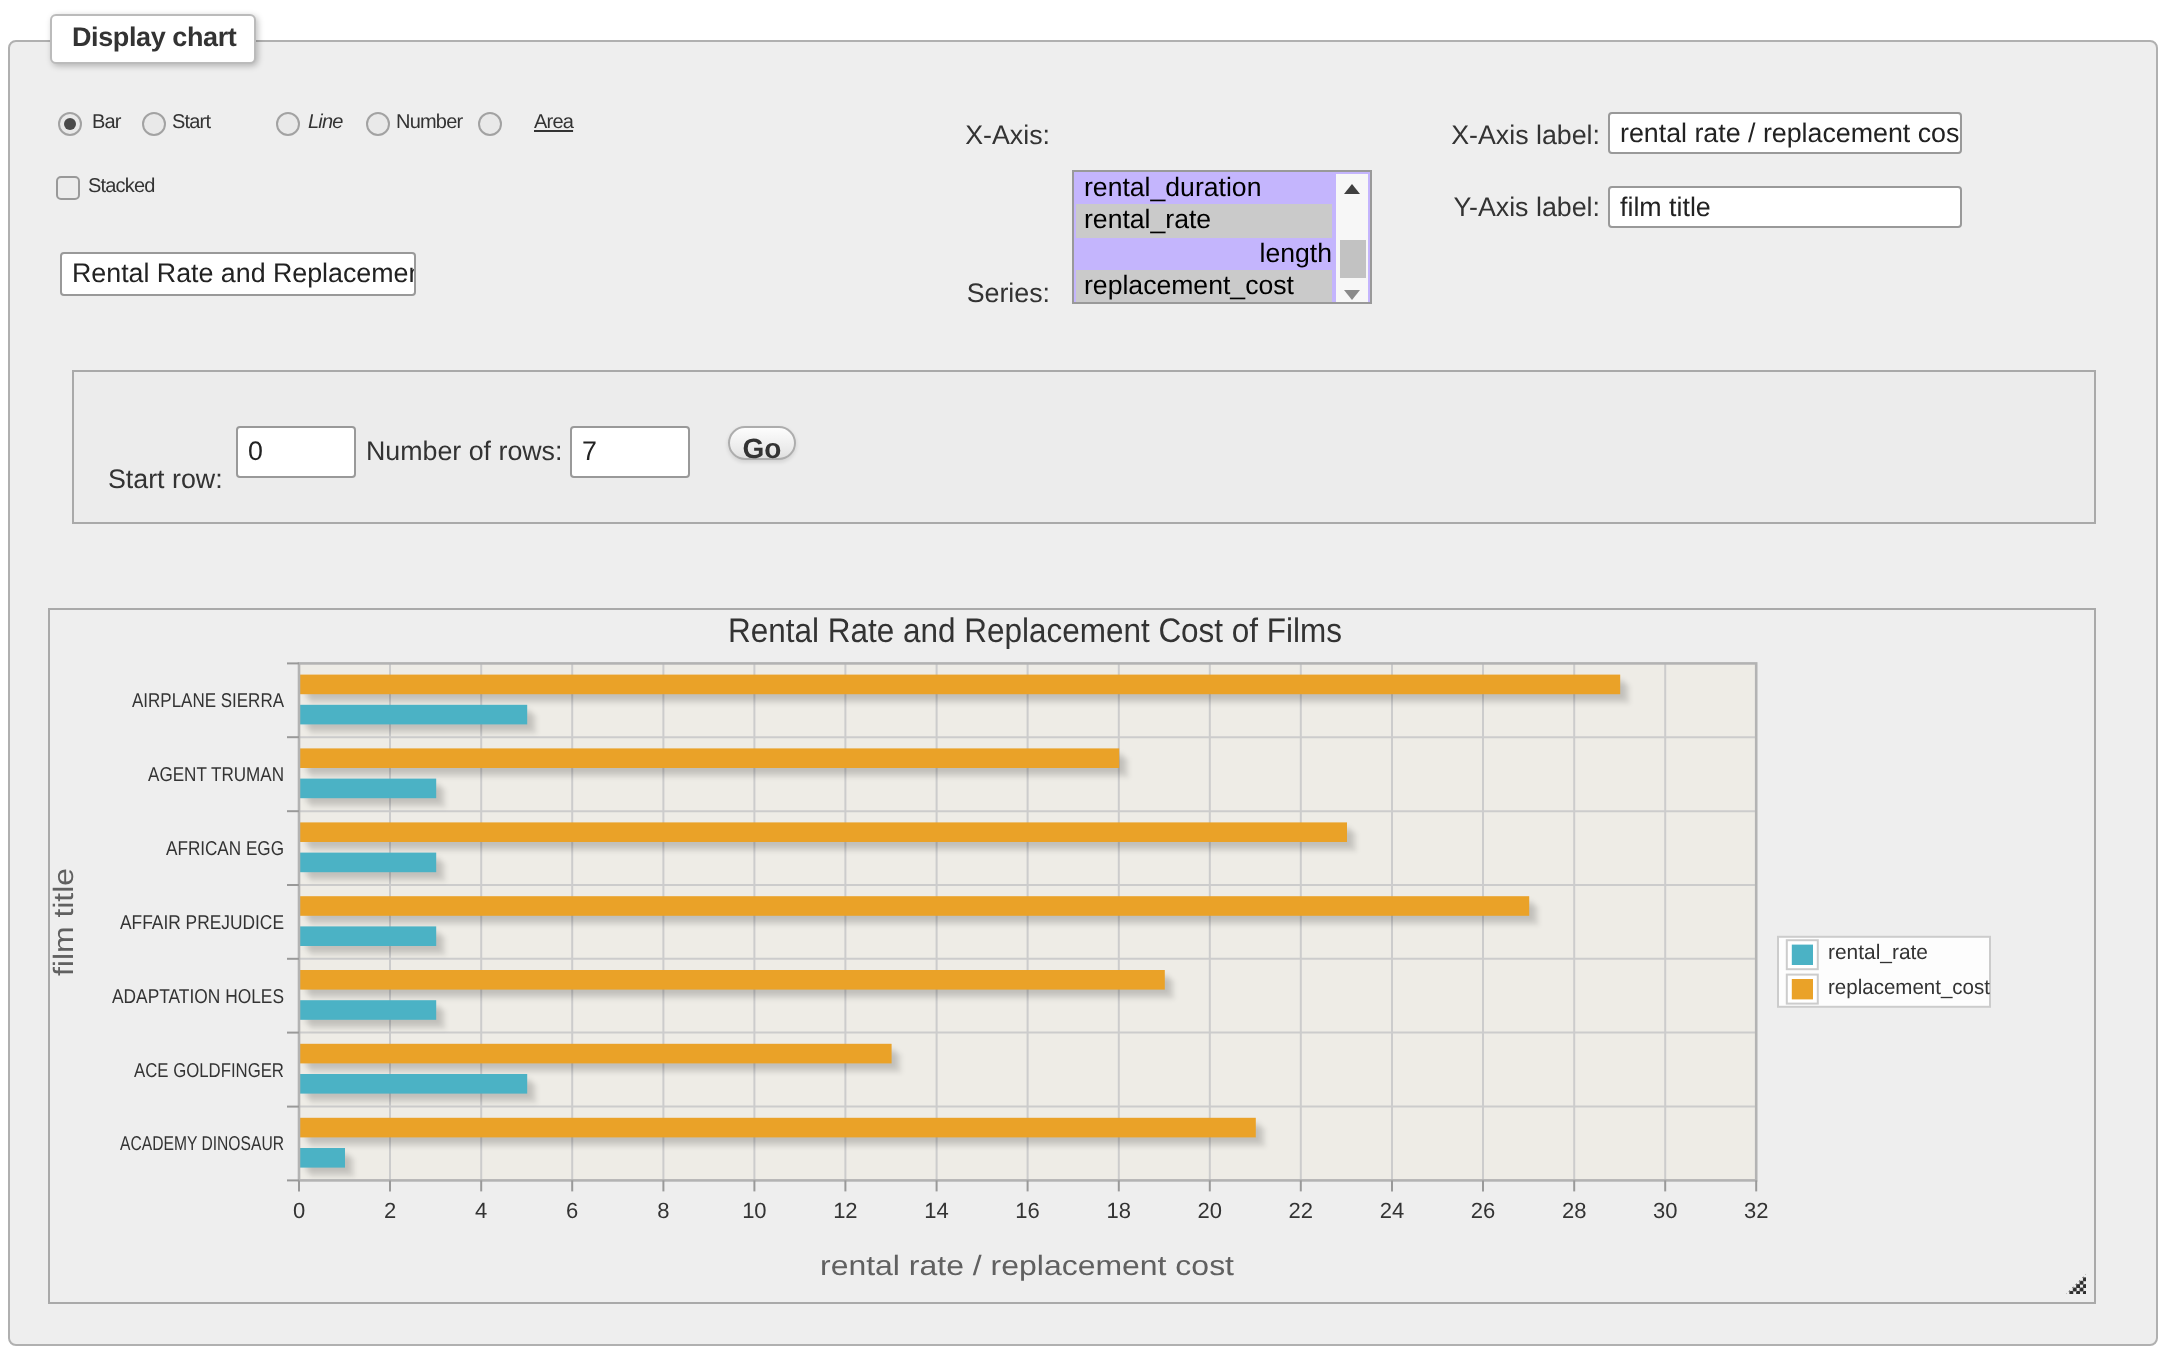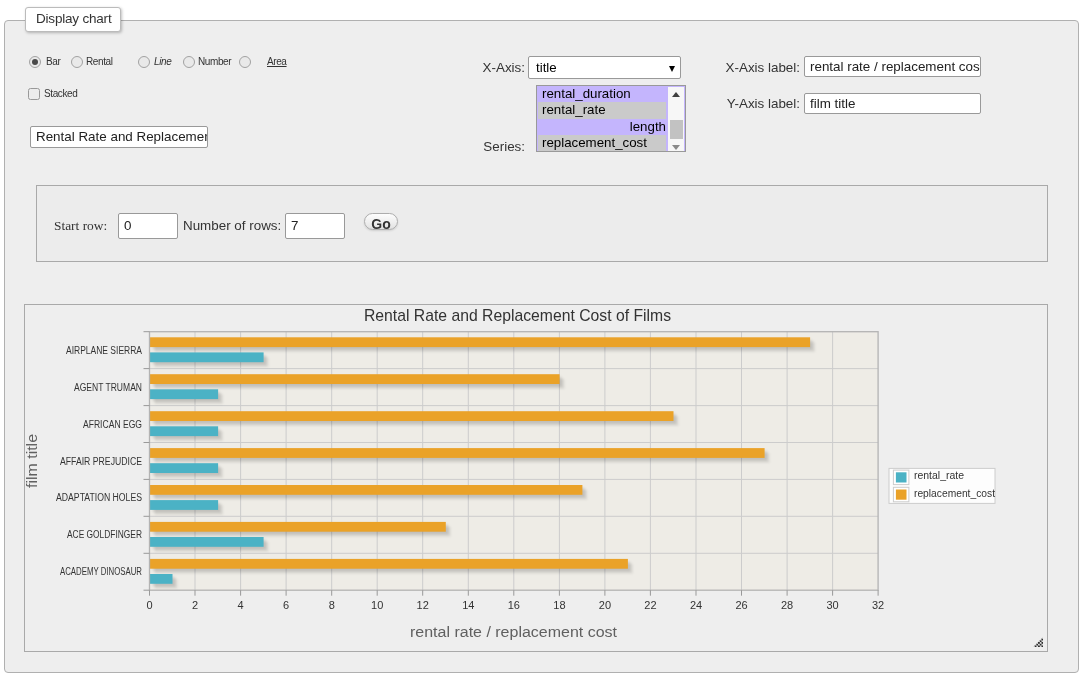--- a/index.html
+++ b/index.html
@@ -1,21 +1,21 @@
 <!DOCTYPE html>
 <html><head>
 <meta charset="utf-8">
 <style>
 * { margin:0; padding:0; box-sizing:border-box; }
 body { background:#fff; font-family:"Liberation Sans",sans-serif; }
 #page { position:relative; width:1081px; height:681px; overflow:hidden; }
 .fs { position:absolute; left:4px; top:20px; width:1075px; height:653px;
       background:#eeeeee; border:1px solid #b0b0b0; border-radius:4px; }
 .legend { position:absolute; left:25px; top:7px; background:#fff; border:1px solid #bbb;
-      border-radius:3px; padding:3px 9px 5px 10px; font-size:13.5px; letter-spacing:-0.2px; font-weight:normal; color:#333;
+      border-radius:3px; padding:3px 9px 5px 10px; font-size:13.5px; letter-spacing:-0.2px; font-weight:bold; color:#333;
       box-shadow:1px 1px 3px rgba(0,0,0,0.25); }
 .lbl { position:absolute; font-size:13.4px; color:#333; white-space:nowrap; }
 .lbl2 { position:absolute; font-size:10px; color:#333; white-space:nowrap; letter-spacing:-0.4px; }
 .radio { position:absolute; width:12px; height:12px; border-radius:50%;
       border:1px solid #a2a2a2; background:#e9e9e9; top:56px; }
 .radio.sel::after { content:""; position:absolute; left:2px; top:2px; width:6px; height:6px;
       border-radius:50%; background:#4a4a4a; }
 .checkbox { position:absolute; width:12px; height:12px; border:1px solid #999;
       background:#ececec; border-radius:2.5px; }
 .ti { position:absolute; background:#fff; border:1px solid #999; border-radius:2px;
@@ -55,56 +55,55 @@
 </style>
 </head>
 <body>
 <div id="page">
   <div class="fs"></div>
   <div class="legend">Display chart</div>
 
   <div class="radio sel" style="left:29px;"></div>
   <div class="lbl2" style="left:46px;top:56px;">Bar</div>
   <div class="radio" style="left:71px;"></div>
-  <div class="lbl2" style="left:86px;top:56px;">Rental</div>
+  <div class="lbl2" style="left:86px;top:56px;">Start</div>
   <div class="radio" style="left:138px;"></div>
   <div class="lbl2" style="left:154px;top:56px;font-style:italic;">Line</div>
   <div class="radio" style="left:183px;"></div>
   <div class="lbl2" style="left:198px;top:56px;">Number</div>
   <div class="radio" style="left:239px;"></div>
   <div class="lbl2" style="left:267px;top:56px;text-decoration:underline;">Area</div>
 
   <div class="checkbox" style="left:28px;top:88px;"></div>
   <div class="lbl2" style="left:44px;top:88px;">Stacked</div>
 
   <div class="ti" style="left:30px;top:126px;width:178px;height:22px;">Rental Rate and Replacement Cost of Films</div>
 
   <div class="lbl" style="right:556px;top:60px;">X-Axis:</div>
-  <div class="selbox">title<span class="arr"></span></div>
 
   <div class="listbox">
     <div class="opt" style="top:0px;">rental_duration</div>
     <div class="opt sel" style="top:16.3px;">rental_rate</div>
     <div class="opt" style="top:32.6px;text-align:right;">length</div>
     <div class="opt sel" style="top:48.9px;">replacement_cost</div>
     <div class="sbar">
         <span class="sarr-up"></span>
         <span class="sthumb"></span>
         <span class="sarr-dn"></span>
       </div>
   </div>
   <div class="lbl" style="right:556px;top:139px;margin-left:48px;">Series:</div>
 
   <div class="lbl" style="right:281px;top:60px;">X-Axis label:</div>
   <div class="ti" style="left:804px;top:56px;width:177px;height:21px;line-height:19px;">rental rate / replacement cost</div>
   <div class="lbl" style="right:281px;top:96px;">Y-Axis label:</div>
   <div class="ti" style="left:804px;top:93px;width:177px;height:21px;line-height:19px;">film title</div>
 
   <div class="panel"></div>
-  <div class="lbl" style="left:54px;top:218px;font-family:Liberation Serif, serif;">Start row:</div>
+  <div class="lbl" style="left:54px;top:232px;">Start row:</div>
   <div class="ti" style="left:118px;top:213px;width:60px;height:26px;line-height:24px;">0</div>
   <div class="lbl" style="left:183px;top:218px;">Number of rows:</div>
   <div class="ti" style="left:285px;top:213px;width:60px;height:26px;line-height:24px;">7</div>
   <div class="gobtn">Go</div>
 
   <div class="chartbox">
 <svg width="1024" height="347" viewBox="0 0 1024 347" xmlns="http://www.w3.org/2000/svg" style="position:absolute;left:0;top:0;font-family:'Liberation Sans',sans-serif;">
 <defs>
           <filter id="sb" x="-20%" y="-50%" width="140%" height="220%">
             <feGaussianBlur stdDeviation="1.1"></feGaussianBlur>

